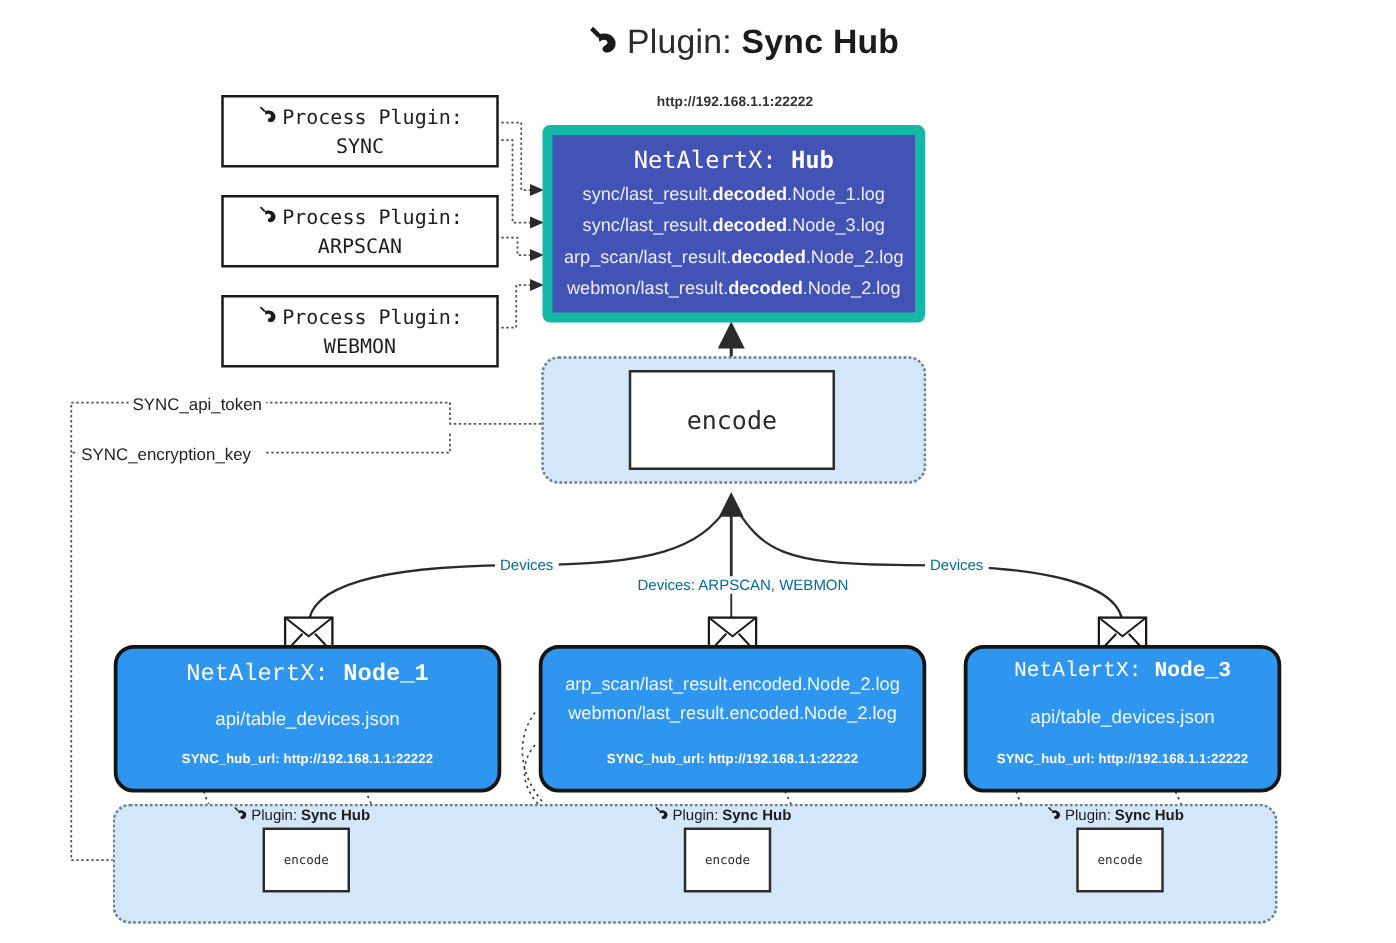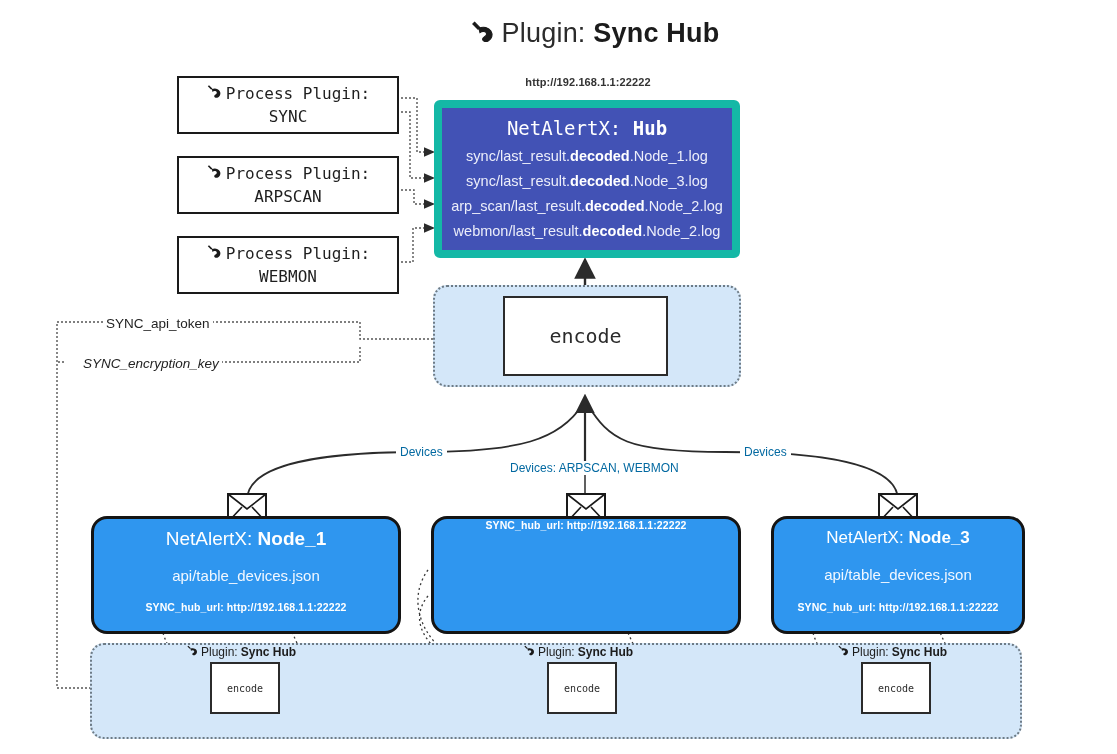--- a/index.html
+++ b/index.html
@@ -87,21 +87,21 @@
   #ptag0{left:186px;}
   #ptag1{left:523px;}
   #ptag2{left:837px;}
 
   
   .tok{
     position:absolute;font-size:13.5px;color:#232323;white-space:nowrap;
     background:#ffffff;padding:0 3px;
   }
   #tok0{left:103px;top:316px;}
-  #tok1{left:80px;top:356px;font-style:italic;}
+  #tok1{left:62px;top:356px;}
 
   
   .elabel{
     position:absolute;font-size:12px;color:#0369a1;white-space:nowrap;
     background:#ffffff;padding:0 4px;
   }
   #el-dev-l{left:396px;top:445px;}
   #el-dev-r{left:740px;top:445px;}
   #el-plugins{left:506px;top:461px;}
 
@@ -109,21 +109,21 @@
   .node{
     position:absolute;top:516px;height:118px;
     background:#2f96ef;border:3px solid #141414;border-radius:16px;
     box-sizing:border-box;
     display:flex;flex-direction:column;align-items:center;
   }
   #node0{left:91px;width:310px;}
   #node1{left:431px;width:310px;}
   #node2{left:771px;width:254px;}
   .node .hdr{
-    font-family:Liberation Sans, sans-serif;
+    font-family:Liberation Mono, monospace;
     font-size:19px;color:#ffffff;white-space:nowrap;margin-top:9px;
   }
   #node2 .hdr{font-size:17px;}
   .node .hdr b{font-weight:bold;}
   .node .mid{
     flex:1;display:flex;flex-direction:column;align-items:center;justify-content:center;
     width:100%;
   }
   .node .line{font-size:15px;color:#f2f8ff;white-space:nowrap;line-height:1.6;}
   #node1 .line{font-size:14.5px;}
@@ -289,20 +289,24 @@
 
   <div class="node" id="node0">
     <div class="hdr"><span>NetAlertX: </span><b>Node_1</b></div>
     <div class="mid">
       <div class="line">api/table_devices.json</div>
     </div>
     <div class="foot">SYNC_hub_url: http://192.168.1.1:22222</div>
   </div>
 
   <div class="node" id="node1">
+    <div class="mid">
+      <div class="line">arp_scan/last_result.encoded.Node_2.log</div>
+      <div class="line">webmon/last_result.encoded.Node_2.log</div>
+    </div>
     <div class="foot">SYNC_hub_url: http://192.168.1.1:22222</div>
   </div>
 
   <div class="node" id="node2">
     <div class="hdr"><span>NetAlertX: </span><b>Node_3</b></div>
     <div class="mid">
       <div class="line">api/table_devices.json</div>
     </div>
     <div class="foot">SYNC_hub_url: http://192.168.1.1:22222</div>
   </div>

